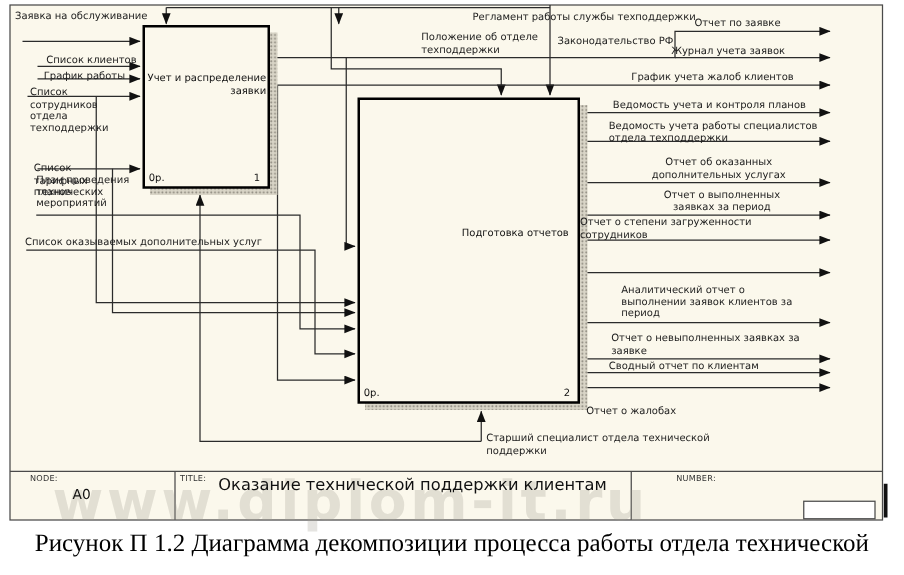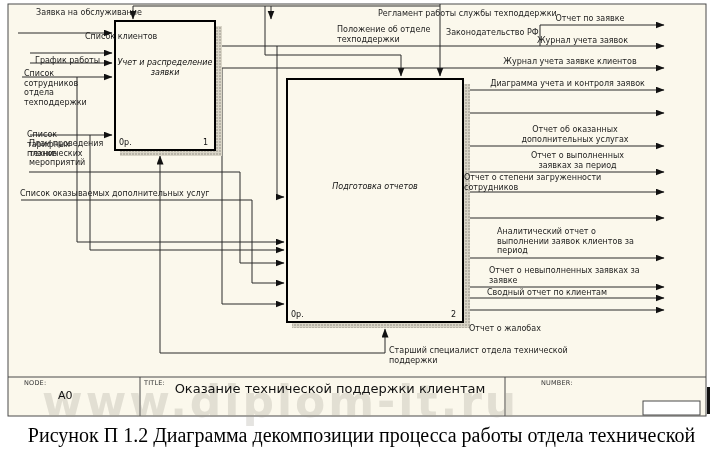--- a/index.html
+++ b/index.html
@@ -2,21 +2,21 @@
 <html><head>
 <meta charset="utf-8">
 <style>
   html,body{margin:0;padding:0;background:#ffffff;}
   #stage{position:relative;width:723px;height:460px;background:#ffffff;overflow:hidden;
          font-family:"DejaVu Sans",sans-serif;color:#1c1c1c;}
   #diagram-svg{position:absolute;left:0;top:0;}
   .lbl{position:absolute;font-size:8px;line-height:9.5px;color:#1c1c1c;}
   .nowrap{white-space:nowrap;}
   .ctr{text-align:center;}
-  .boxtitle{position:absolute;font-size:8px;line-height:10px;text-align:center;color:#111;font-style:italic;}
+  .boxtitle{position:absolute;font-size:8px;line-height:10px;text-align:right;color:#111;}
   .boxcode{position:absolute;font-size:8px;color:#111;}
   .barlbl{position:absolute;font-size:6.5px;color:#333;letter-spacing:.2px;}
   .watermark{position:absolute;left:42px;top:376px;width:660px;font-size:44px;font-weight:bold;
              color:rgba(160,158,146,0.28);letter-spacing:3px;pointer-events:none;
              font-family:"DejaVu Sans",sans-serif;}
   .caption{position:absolute;left:0;top:424px;width:723px;text-align:center;font-size:20px;
            color:#000;font-family:"Liberation Serif",serif;}
   .titleval{position:absolute;left:160px;top:381px;width:340px;text-align:center;font-size:13px;color:#111;}
   .nodeval{position:absolute;left:58px;top:389px;font-size:11px;color:#111;}
 </style>
@@ -104,36 +104,37 @@
   <div class="watermark">www.diplom-it.ru</div>
 
   <div class="boxtitle" style="left:117px;top:58px;width:96px;">Учет и распределение заявки</div>
   <div class="boxcode" style="left:119px;top:138px;">0р.</div>
   <div class="boxcode" style="left:196px;top:138px;width:12px;text-align:right;">1</div>
 
   <div class="boxtitle" style="left:295px;top:182px;width:160px;">Подготовка отчетов</div>
   <div class="boxcode" style="left:291px;top:310px;">0р.</div>
   <div class="boxcode" style="left:444px;top:310px;width:12px;text-align:right;">2</div>
 
-  <div class="lbl nowrap" style="left:36px;top:8px;text-align:center;">Заявка на обслуживание</div>
-  <div class="lbl nowrap" style="left:37px;top:32px;margin-left:48px;">Список клиентов</div>
+  <div class="lbl nowrap" style="left:12px;top:8px;text-align:center;">Заявка на обслуживание</div>
+  <div class="lbl nowrap" style="left:37px;top:43px;">Список клиентов</div>
   <div class="lbl nowrap" style="left:35px;top:56px;">График работы</div>
   <div class="lbl" style="left:24px;top:69px;width:84px;">Список сотрудников отдела техподдержки</div>
   <div class="lbl" style="left:27px;top:111px;width:72px;margin-top:19px;">Список тарифных планов</div>
   <div class="lbl" style="left:29px;top:139px;width:82px;">План проведения технических мероприятий</div>
   <div class="lbl nowrap" style="left:20px;top:189px;">Список оказываемых дополнительных услуг</div>
 
   <div class="lbl nowrap" style="left:350px;top:9px;padding-left:28px;">Регламент работы службы техподдержки</div>
   <div class="lbl" style="left:337px;top:25px;width:112px;">Положение об отделе техподдержки</div>
   <div class="lbl nowrap" style="left:446px;top:28px;">Законодательство РФ</div>
 
   <div class="lbl ctr" style="left:520px;top:14px;width:140px;">Отчет по заявке</div>
   <div class="lbl ctr" style="left:505px;top:36px;width:155px;">Журнал учета заявок</div>
-  <div class="lbl ctr" style="left:475px;top:57px;width:190px;">Журнал учета заявке клиентов</div>
-  <div class="lbl ctr" style="left:470px;top:79px;width:195px;">Диаграмма учета и контроля заявок</div>
+  <div class="lbl ctr" style="left:475px;top:57px;width:190px;">График учета жалоб клиентов</div>
+  <div class="lbl ctr" style="left:470px;top:79px;width:195px;">Ведомость учета и контроля планов</div>
+  <div class="lbl" style="left:487px;top:96px;width:172px;">Ведомость учета работы специалистов отдела техподдержки</div>
   <div class="lbl ctr" style="left:505px;top:125px;width:140px;">Отчет об оказанных дополнительных услугах</div>
   <div class="lbl ctr" style="left:515px;top:151px;width:125px;">Отчет о выполненных заявках за период</div>
   <div class="lbl" style="left:464px;top:173px;width:150px;">Отчет о степени загруженности сотрудников</div>
   <div class="lbl" style="left:497px;top:227px;width:150px;">Аналитический отчет о выполнении заявок клиентов за период</div>
   <div class="lbl" style="left:489px;top:266px;width:180px;">Отчет о невыполненных заявках за заявке</div>
   <div class="lbl" style="left:487px;top:288px;width:165px;">Сводный отчет по клиентам</div>
   <div class="lbl" style="left:469px;top:324px;width:130px;">Отчет о жалобах</div>
 
   <div class="lbl" style="left:389px;top:346px;width:182px;">Старший специалист отдела технической поддержки</div>
 

